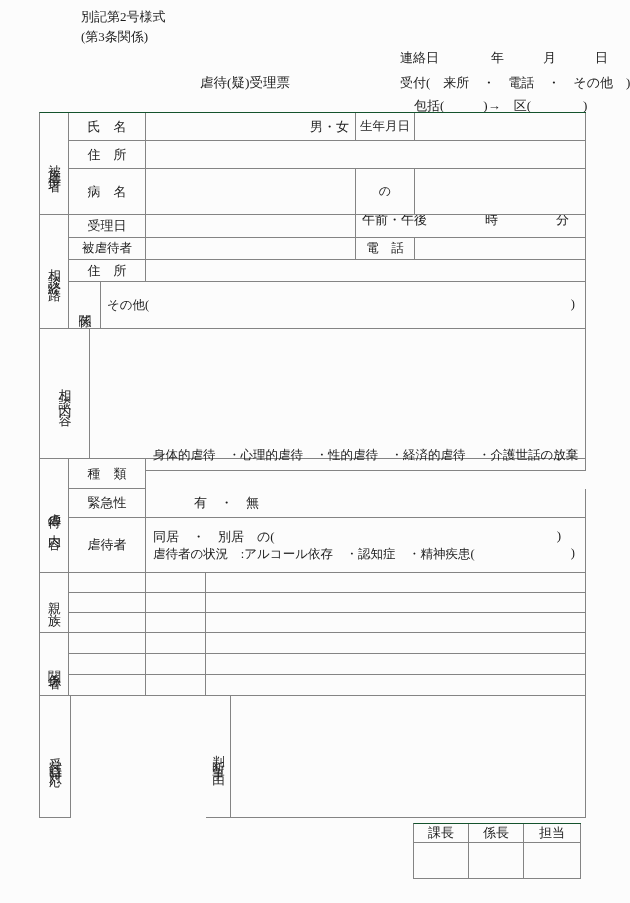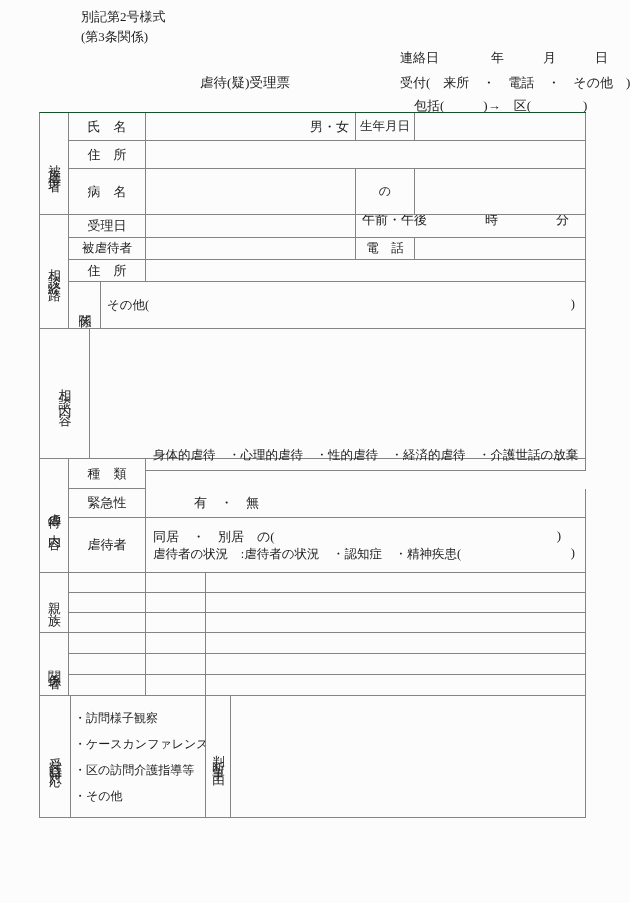--- a/index.html
+++ b/index.html
@@ -96,21 +96,21 @@
     <div class="cell cc" style="left:29px;top:376px;width:77px;height:29px">緊急性</div>
     <div class="cell" style="left:106px;top:376px;width:440px;height:29px;padding-left:48px">有　・　無</div>
 
     <div class="cell cc" style="left:29px;top:405px;width:77px;height:55px">虐待者</div>
     <div class="cell col" style="left:106px;top:405px;width:440px;height:55px;padding:2px 0">
       <div class="sb" style="padding-left:7px;margin-right:24px">
         <span>同居　・　別居　の(</span>
         <span>)</span>
       </div>
       <div class="sb f125" style="padding-left:7px;margin-right:10px">
-        <span>虐待者の状況　:虐待者の状況　・認知症　・精神疾患(</span>
+        <span>虐待者の状況　:アルコール依存　・認知症　・精神疾患(</span>
         <span>)</span>
       </div>
     </div>
 
     <div class="cell vert" style="left:0;top:460px;width:29px;height:60px;letter-spacing:12px">親族</div>
     <div class="cell" style="left:29px;top:460px;width:77px;height:20px"></div>
     <div class="cell" style="left:106px;top:460px;width:60px;height:20px"></div>
     <div class="cell" style="left:166px;top:460px;width:380px;height:20px"></div>
     <div class="cell" style="left:29px;top:480px;width:77px;height:20px"></div>
     <div class="cell" style="left:106px;top:480px;width:60px;height:20px"></div>
@@ -124,24 +124,26 @@
     <div class="cell" style="left:106px;top:520px;width:60px;height:21px"></div>
     <div class="cell" style="left:166px;top:520px;width:380px;height:21px"></div>
     <div class="cell" style="left:29px;top:541px;width:77px;height:21px"></div>
     <div class="cell" style="left:106px;top:541px;width:60px;height:21px"></div>
     <div class="cell" style="left:166px;top:541px;width:380px;height:21px"></div>
     <div class="cell" style="left:29px;top:562px;width:77px;height:21px"></div>
     <div class="cell" style="left:106px;top:562px;width:60px;height:21px"></div>
     <div class="cell" style="left:166px;top:562px;width:380px;height:21px"></div>
 
     <div class="cell vert" style="left:0;top:583px;width:31px;height:122px;letter-spacing:4px">受付時対応</div>
-    <div class="cell col f12" style="left:31px;top:583px;width:135px;height:122px;padding:4px 0 4px 3px;justify-content:center;line-height:26px">
-      <div>・訪問様子観察</div>
-      <div>・ケースカンファレンス</div>
-      <div>・区の訪問介護指導等</div>
-      <div>・その他</div>
-    </div>
     <div class="cell vert f125" style="left:166px;top:583px;width:25px;height:122px;letter-spacing:6px">判断事由</div>
     <div class="cell" style="left:191px;top:583px;width:355px;height:122px"></div>
   </div>
 
+  <div class="grid" style="left:413px;top:823px;width:167px;height:55px">
+    <div class="cell cc" style="left:0;top:0;width:55px;height:19px">課長</div>
+    <div class="cell cc" style="left:55px;top:0;width:55px;height:19px">係長</div>
+    <div class="cell cc" style="left:110px;top:0;width:57px;height:19px">担当</div>
+    <div class="cell" style="left:0;top:19px;width:55px;height:36px"></div>
+    <div class="cell" style="left:55px;top:19px;width:55px;height:36px"></div>
+    <div class="cell" style="left:110px;top:19px;width:57px;height:36px"></div>
+  </div>
 
 </div>
 
 </body></html>

